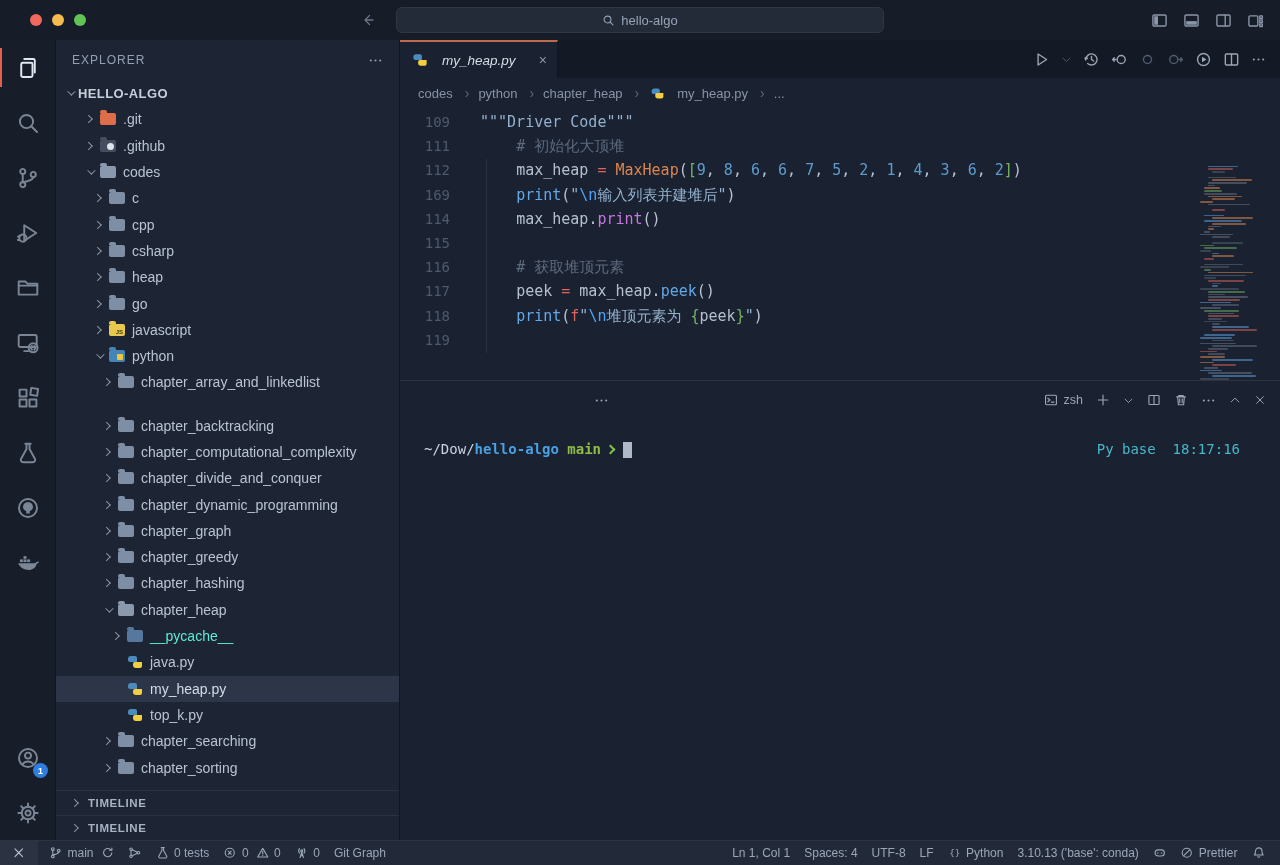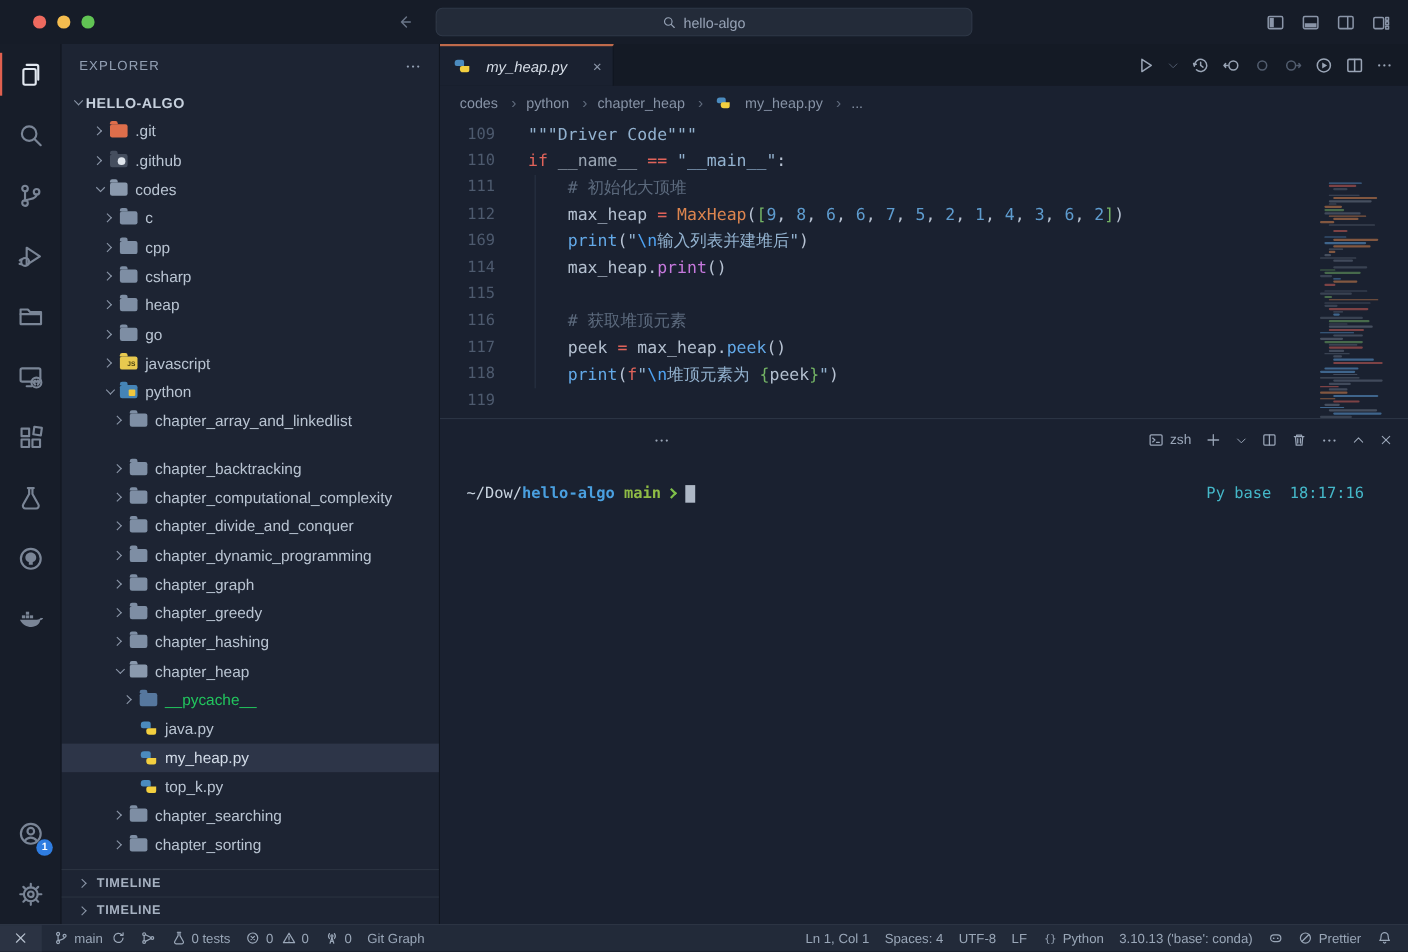--- a/index.html
+++ b/index.html
@@ -30,21 +30,21 @@
   .ab-spacer{flex:1}
   .badge{position:absolute;right:7px;bottom:7px;min-width:15px;height:15px;border-radius:50%;background:#2f7de1;color:#fff;font-size:9.5px;font-weight:700;display:flex;align-items:center;justify-content:center}
 
   
   .sidebar{width:344px;flex:none;background:#1d2433;display:flex;flex-direction:column;border-right:1px solid #10151f;min-height:0}
   .sb-header{height:40px;flex:none;display:flex;align-items:center;justify-content:space-between;padding:0 16px;color:#93a0b4;font-size:12px;letter-spacing:1px}
   .tree{flex:1;overflow:hidden}
   .trow{height:26.3px;display:flex;align-items:center;font-size:14px;color:#b9c4d2;cursor:default;white-space:nowrap}
   .trow.selected{background:#2d3548;color:#d3dce8}
   .trow.dim .tlabel{color:#79849а}
-  .trow.dim .tlabel{color:#22c55e}
+  .trow.dim .tlabel{color:#5eead4}
   .trow.root .tlabel{font-weight:700;font-size:13px;letter-spacing:.4px;color:#c6d0dd}
   .chev{width:16px;flex:none;display:flex;align-items:center;justify-content:center}
   .chev::before{content:"";width:5px;height:5px;border-right:1.4px solid #8b96a8;border-bottom:1.4px solid #8b96a8;transform:rotate(-45deg) translate(-1px,-1px)}
   .chev.cd::before{transform:rotate(45deg) translate(0,-2px)}
   .chev.cn::before{display:none}
   .tico{width:16px;height:12px;border-radius:2px;margin:0 7px 0 2px;position:relative;background:#7e8ea4;flex:none}
   .tico::before{content:"";position:absolute;top:-3px;left:0;width:7px;height:3px;border-radius:2px 2px 0 0;background:inherit}
   .i-folder{background:#7e8ea4}
   .i-fopen{background:#8a99ad}
   .i-fgit{background:#de6e4b}
@@ -534,21 +534,20 @@
           </span>
           <span class="bc-item">
 
             <span>...</span>
           </span>
         </div>
 
       <div class="code">
         <div>
             <div class="cl"><span class="ln">109</span><span class="lc"><span class="tok-str">"""Driver Code"""</span></span></div>
-            <div class="cl"><span class="ln">110</span><span class="lc"><span class="tok-kw">if</span><span class="tok-def"> </span><span class="tok-var2">__name__</span><span class="tok-def"> </span><span class="tok-kw">==</span><span class="tok-def"> </span><span class="tok-str">"__main__"</span><span class="tok-def">:</span></span></div>
             <div class="cl"><span class="ln">111</span><span class="lc"><span class="tok-def">    </span><span class="tok-cmt"># 初始化大顶堆</span></span></div>
             <div class="cl"><span class="ln">112</span><span class="lc"><span class="tok-def">    </span><span class="tok-var">max_heap</span><span class="tok-def"> </span><span class="tok-kw">=</span><span class="tok-def"> </span><span class="tok-cls">MaxHeap</span><span class="tok-def">(</span><span class="tok-brk">[</span><span class="tok-num">9</span><span class="tok-def">, </span><span class="tok-num">8</span><span class="tok-def">, </span><span class="tok-num">6</span><span class="tok-def">, </span><span class="tok-num">6</span><span class="tok-def">, </span><span class="tok-num">7</span><span class="tok-def">, </span><span class="tok-num">5</span><span class="tok-def">, </span><span class="tok-num">2</span><span class="tok-def">, </span><span class="tok-num">1</span><span class="tok-def">, </span><span class="tok-num">4</span><span class="tok-def">, </span><span class="tok-num">3</span><span class="tok-def">, </span><span class="tok-num">6</span><span class="tok-def">, </span><span class="tok-num">2</span><span class="tok-brk">]</span><span class="tok-def">)</span></span></div>
             <div class="cl"><span class="ln">169</span><span class="lc"><span class="tok-def">    </span><span class="tok-fnb">print</span><span class="tok-def">(</span><span class="tok-str">"</span><span class="tok-esc">\n</span><span class="tok-str">输入列表并建堆后</span><span class="tok-str">"</span><span class="tok-def">)</span></span></div>
             <div class="cl"><span class="ln">114</span><span class="lc"><span class="tok-def">    </span><span class="tok-var">max_heap</span><span class="tok-def">.</span><span class="tok-fnp">print</span><span class="tok-def">()</span></span></div>
             <div class="cl"><span class="ln">115</span><span class="lc"></span></div>
             <div class="cl"><span class="ln">116</span><span class="lc"><span class="tok-def">    </span><span class="tok-cmt"># 获取堆顶元素</span></span></div>
             <div class="cl"><span class="ln">117</span><span class="lc"><span class="tok-def">    </span><span class="tok-var">peek</span><span class="tok-def"> </span><span class="tok-kw">=</span><span class="tok-def"> </span><span class="tok-var">max_heap</span><span class="tok-def">.</span><span class="tok-fnb">peek</span><span class="tok-def">()</span></span></div>
             <div class="cl"><span class="ln">118</span><span class="lc"><span class="tok-def">    </span><span class="tok-fnb">print</span><span class="tok-def">(</span><span class="tok-kw">f</span><span class="tok-str">"</span><span class="tok-esc">\n</span><span class="tok-str">堆顶元素为 </span><span class="tok-brk">{</span><span class="tok-var">peek</span><span class="tok-brk">}</span><span class="tok-str">"</span><span class="tok-def">)</span></span></div>
             <div class="cl"><span class="ln">119</span><span class="lc"></span></div>
           </div>

